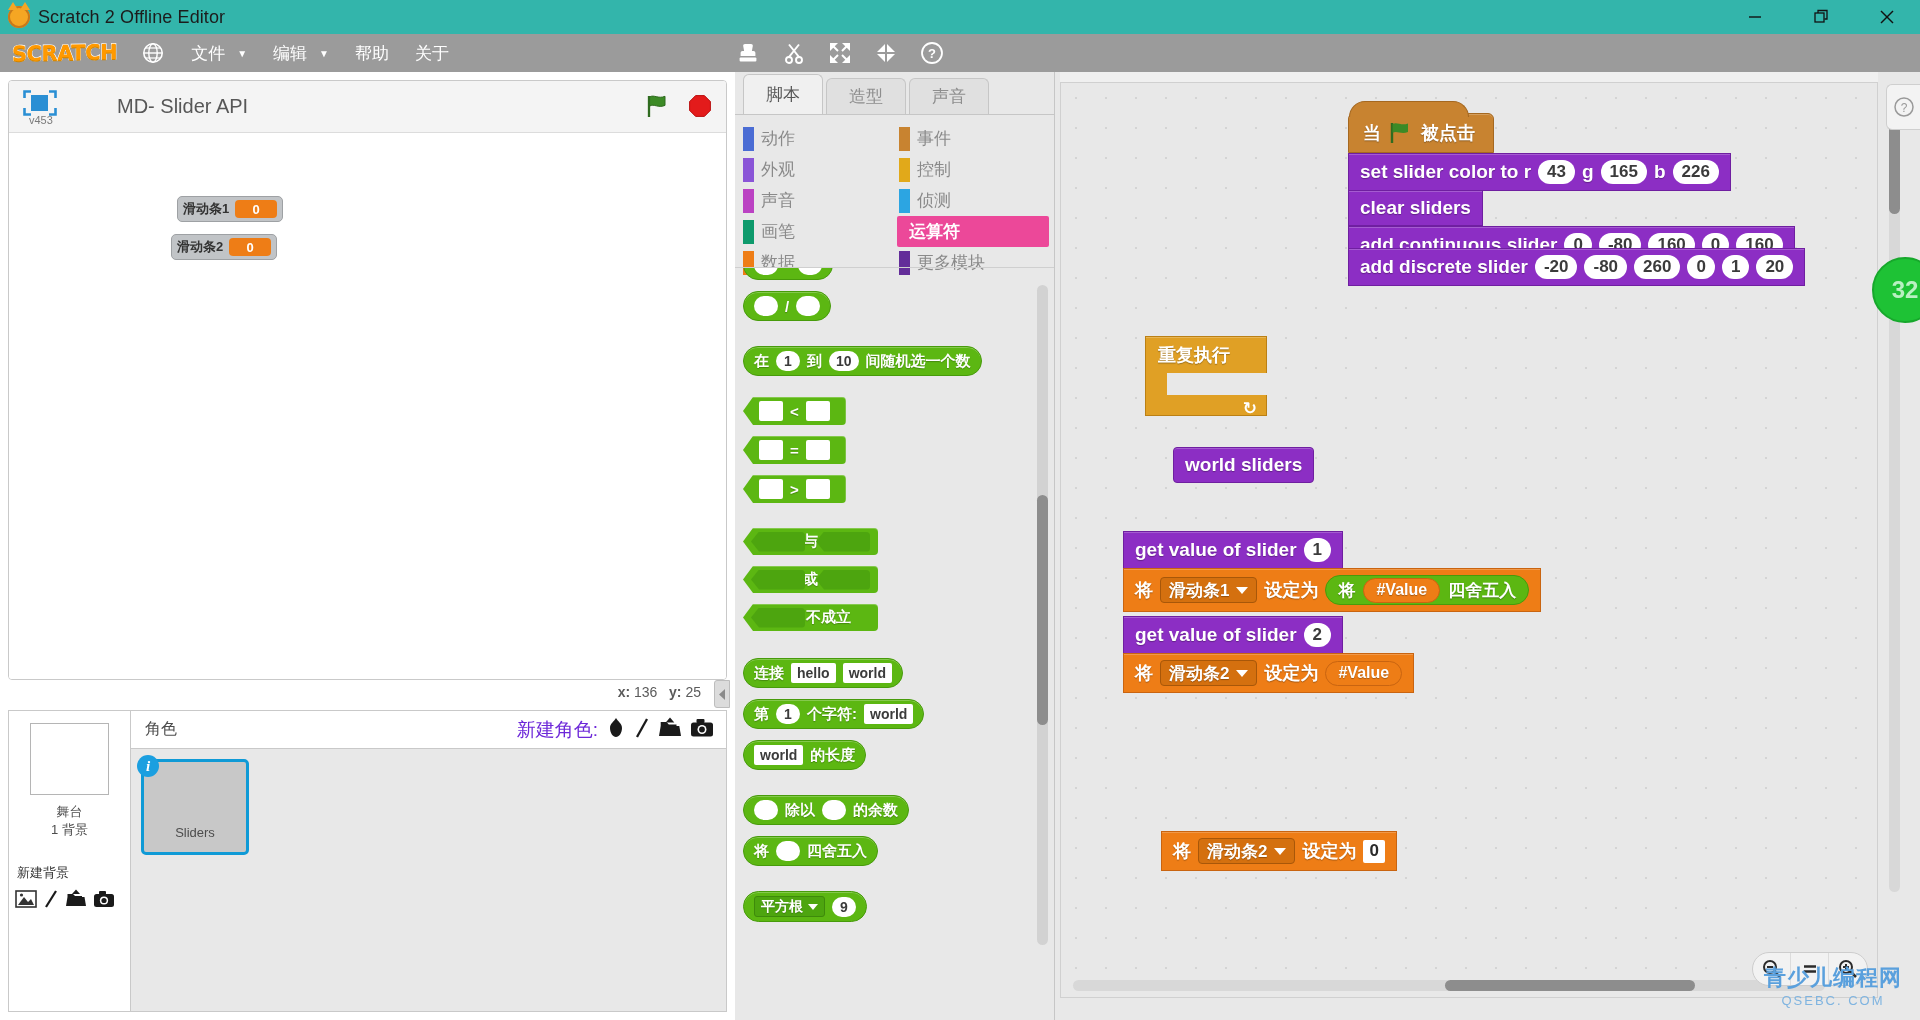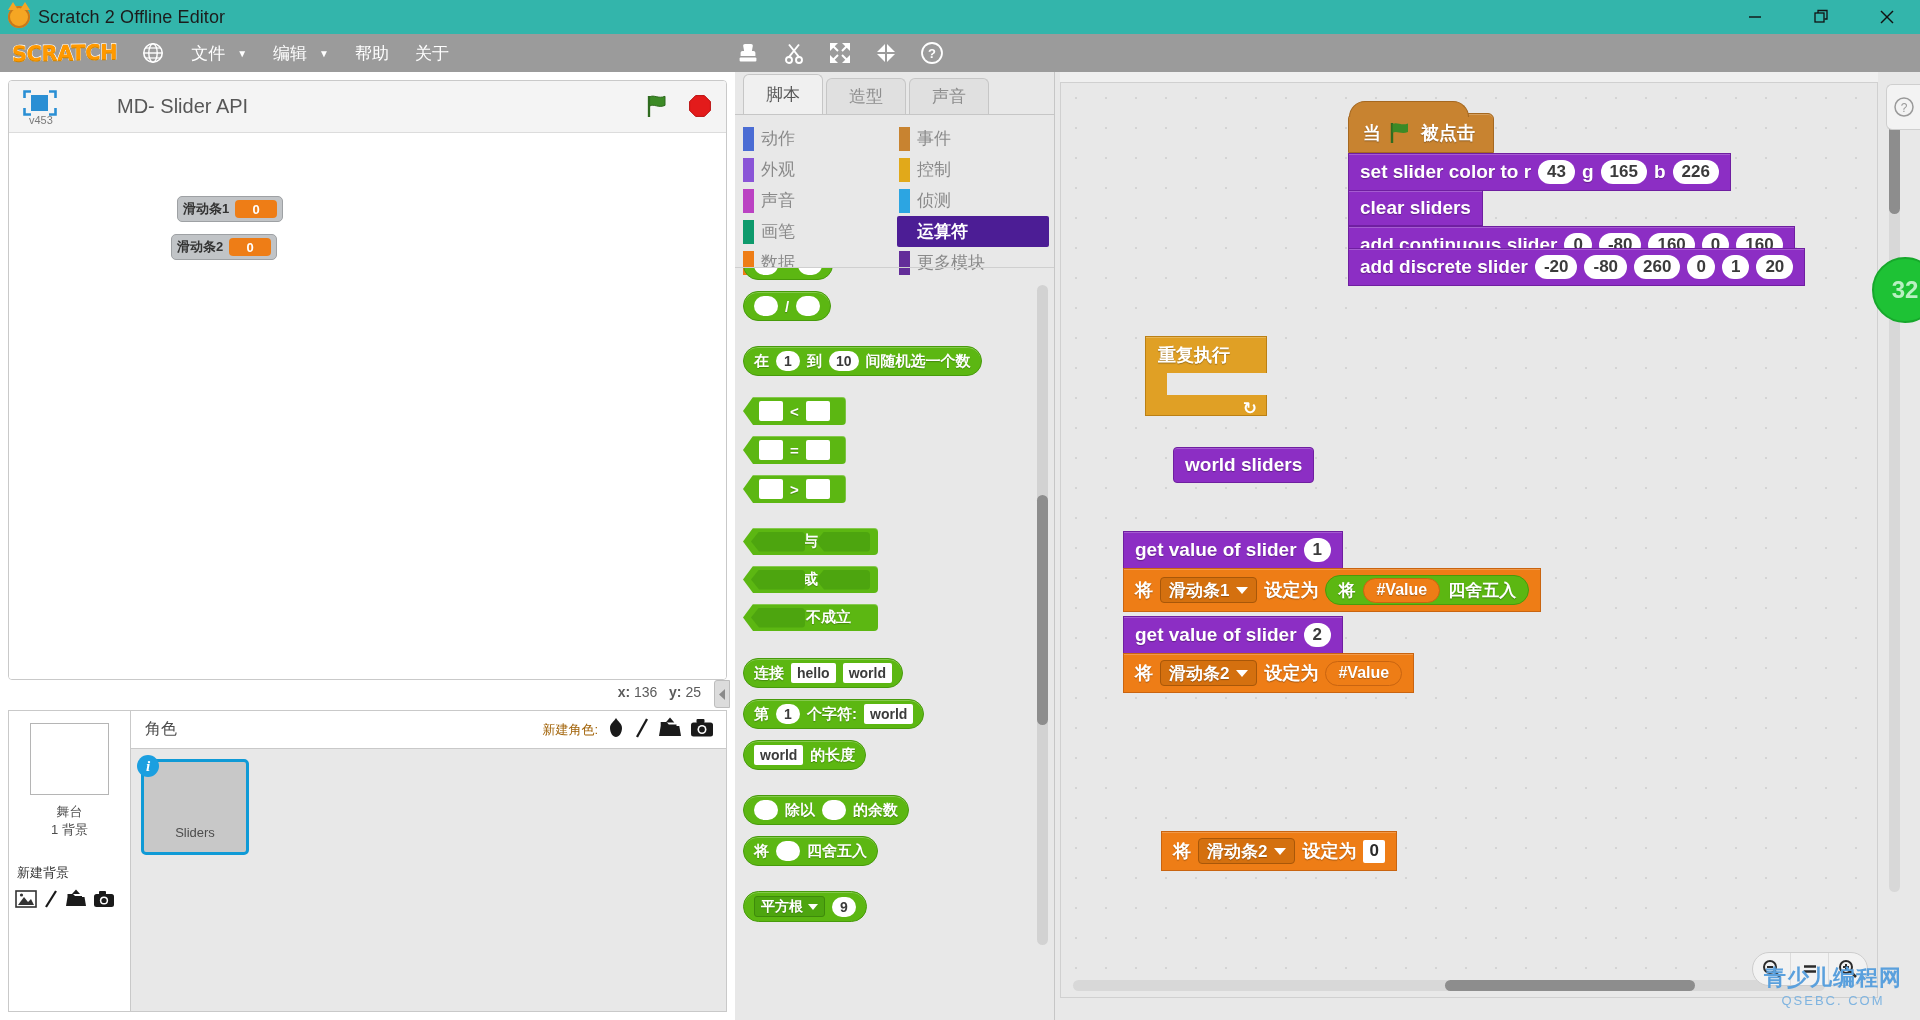--- a/index.html
+++ b/index.html
@@ -141,21 +141,21 @@
 
   #sprite-list-area { flex: 1; background: #e8e8e8; text-align: center; }
   #sprite-list-header {
     height: 38px; background: #fff; border-bottom: 1px solid #c9c9c9;
     display: flex; align-items: center; padding: 0 14px; position: relative;
   }
   #sprite-hdr-label { font-size: 16px; color: #4d4d4d; }
   #new-sprite-group {
     position: absolute; right: 12px; display: flex; align-items: center; gap: 8px;
   }
-  #new-sprite-lbl { font-size: 13px; color: #a16207; }
+  #new-sprite-lbl { font-size: 19px; color: #6d28d9; }
   #sprite-grid { padding: 10px 0 0 10px; display: flex; flex-wrap: wrap; gap: 8px; }
   .sprite-cell {
     width: 108px; height: 96px; background: #c8c8c8;
     border: 3px solid #0f9ad6; border-radius: 5px;
     position: relative; display: flex; align-items: flex-end; justify-content: center;
     padding-bottom: 12px;
   }
   .sprite-cell .sname { font-size: 13px; color: #4d4d4d; }
   .info-badge {
     position: absolute; left: -7px; top: -7px; width: 22px; height: 22px;
@@ -184,22 +184,22 @@
   #cat-grid {
     display: grid; grid-template-columns: 1fr 1fr; gap: 0px 4px;
     padding: 8px 6px 10px 6px;
   }
   .cat {
     height: 31px; display: flex; align-items: center; gap: 7px; padding-left: 2px;
     font-size: 17px; color: #8a8a8a;
   }
   .cat .swatch { width: 11px; height: 24px; flex: none; }
   .cat.selected {
-    background: #4c1d95; color: #fff; font-weight: bold;
-    padding-left: 20px; border-radius: 2px;
+    background: #ec4899; color: #fff; font-weight: bold;
+    padding-left: 12px; border-radius: 2px;
   }
 
   #blocks-scroll {
     position: absolute; left: 0; top: 152px; right: 0; bottom: 0;
     border-top: 1px solid #cfcfcf; overflow: hidden;
   }
   #blocks-inner { position: absolute; left: 8px; top: -18px; width: 290px; }
 
   .blk {
     position: relative; display: inline-flex; align-items: center;

